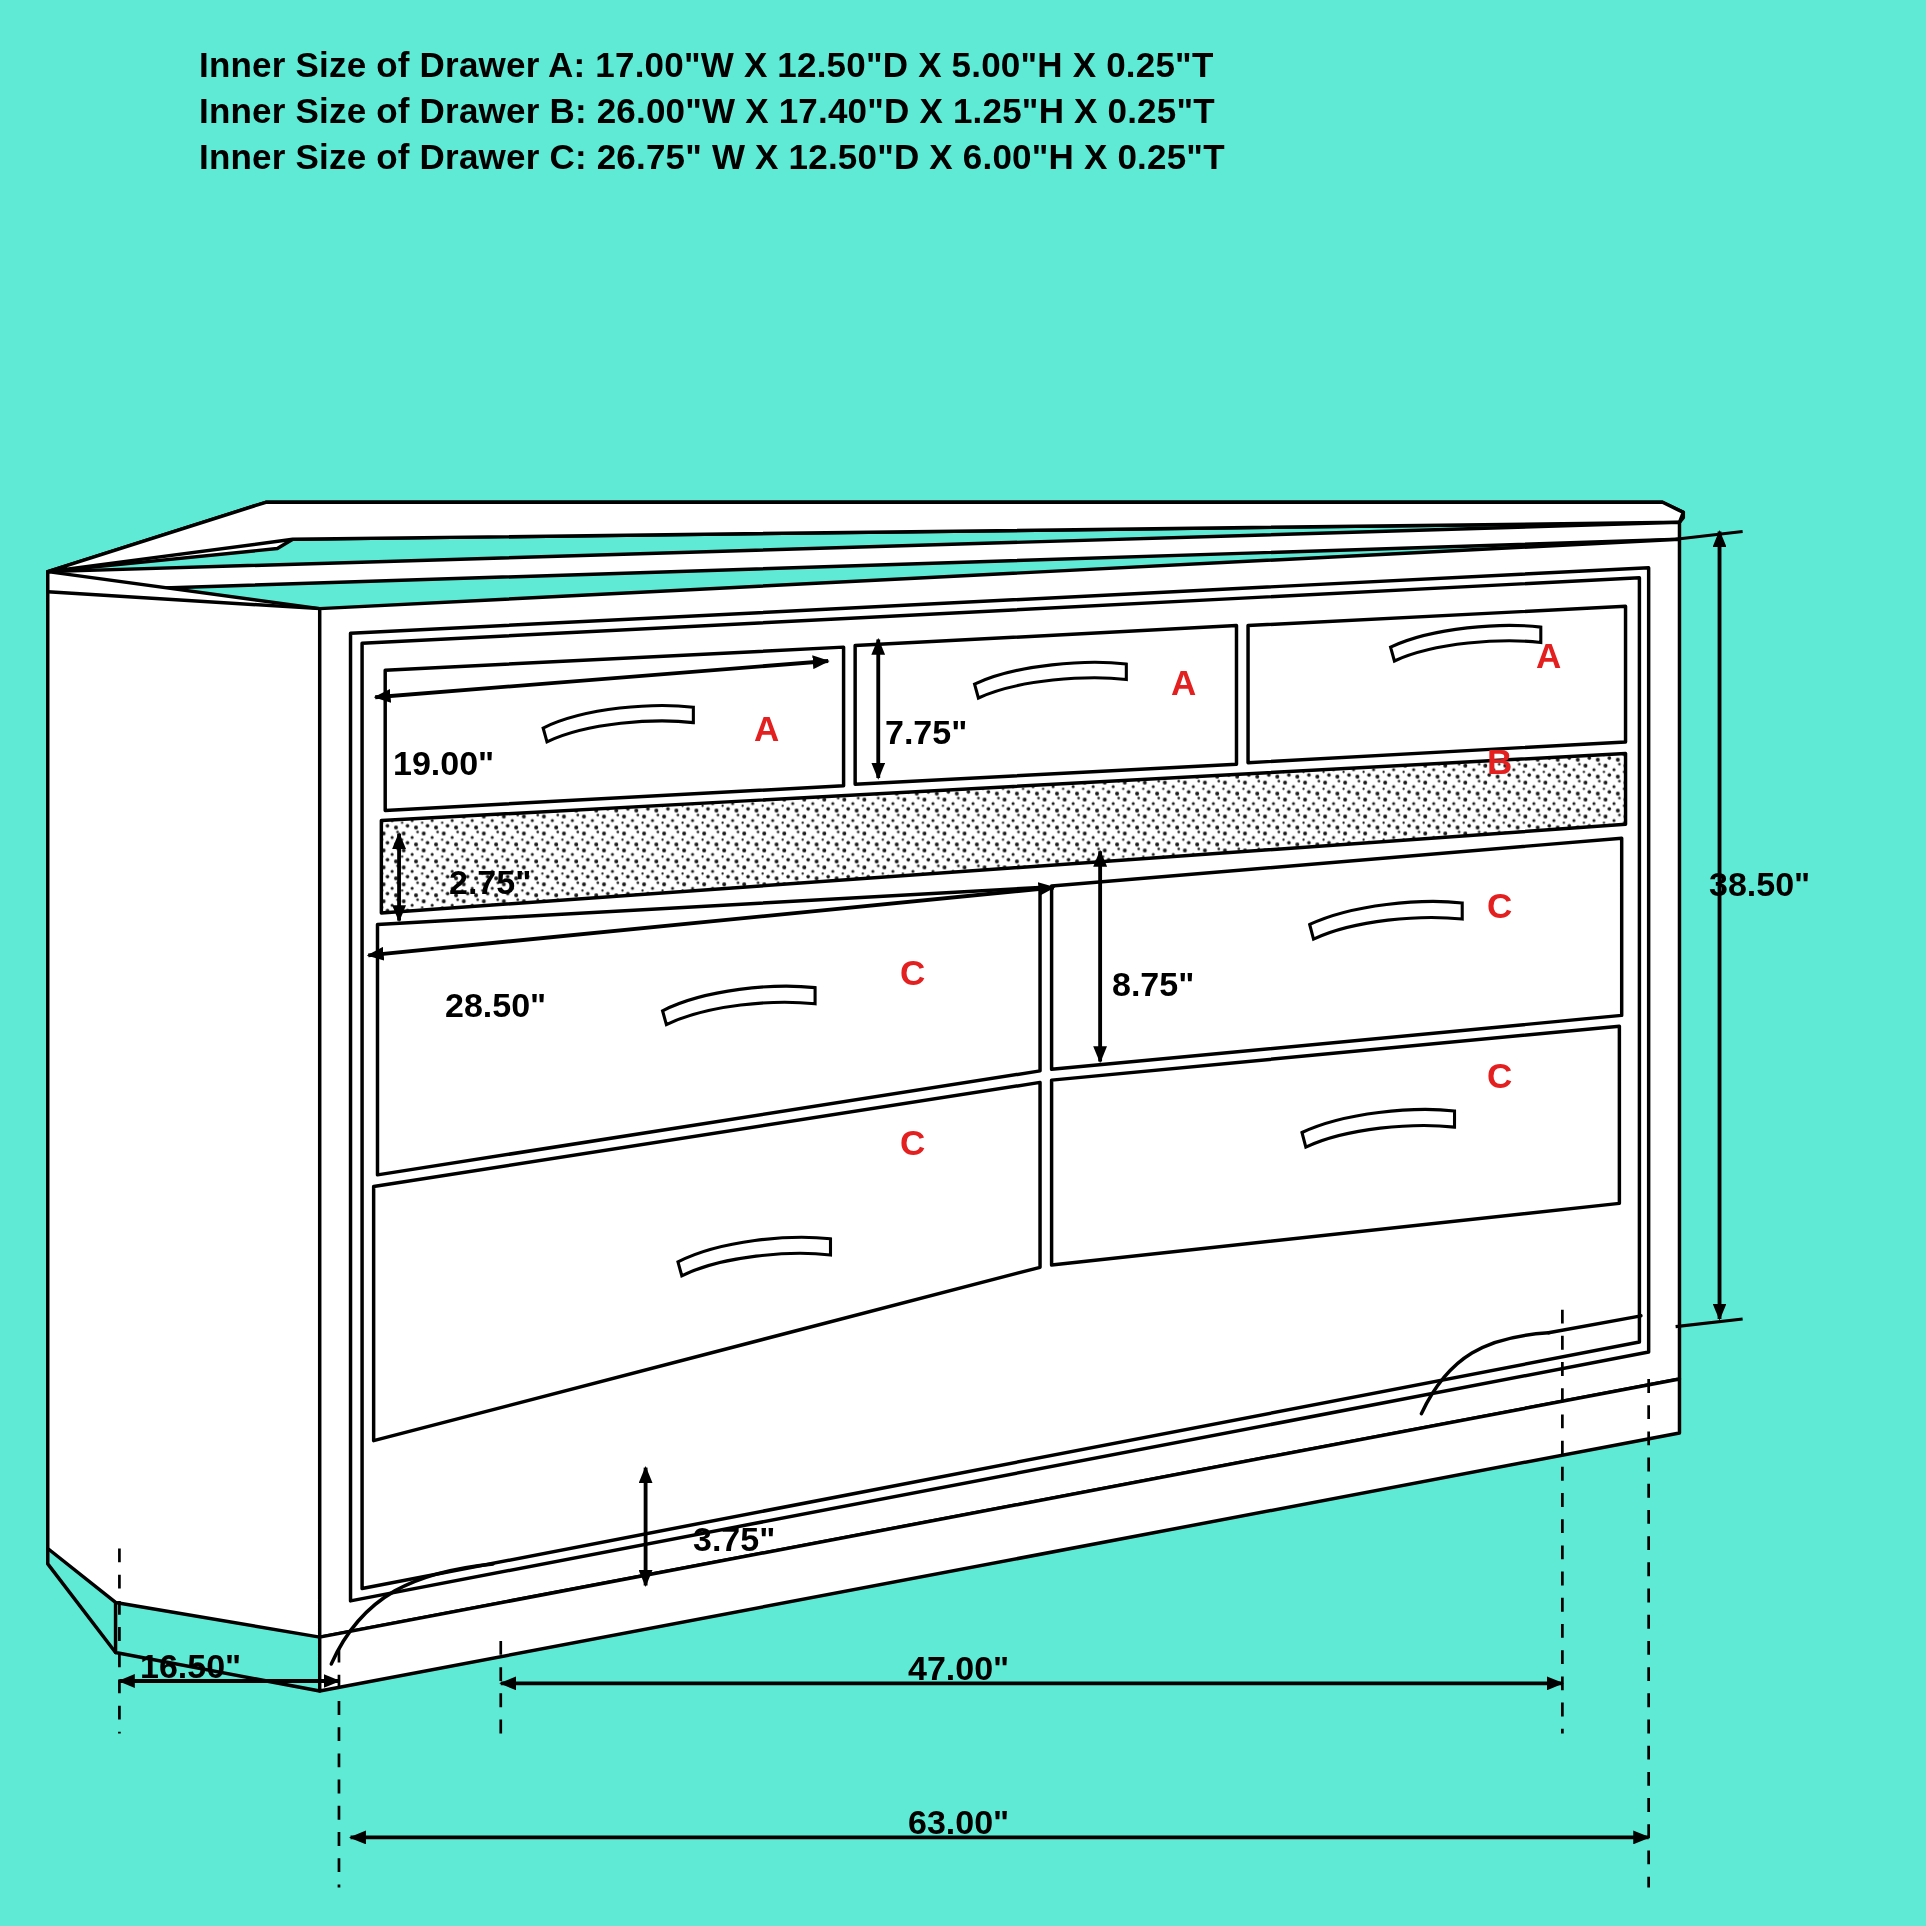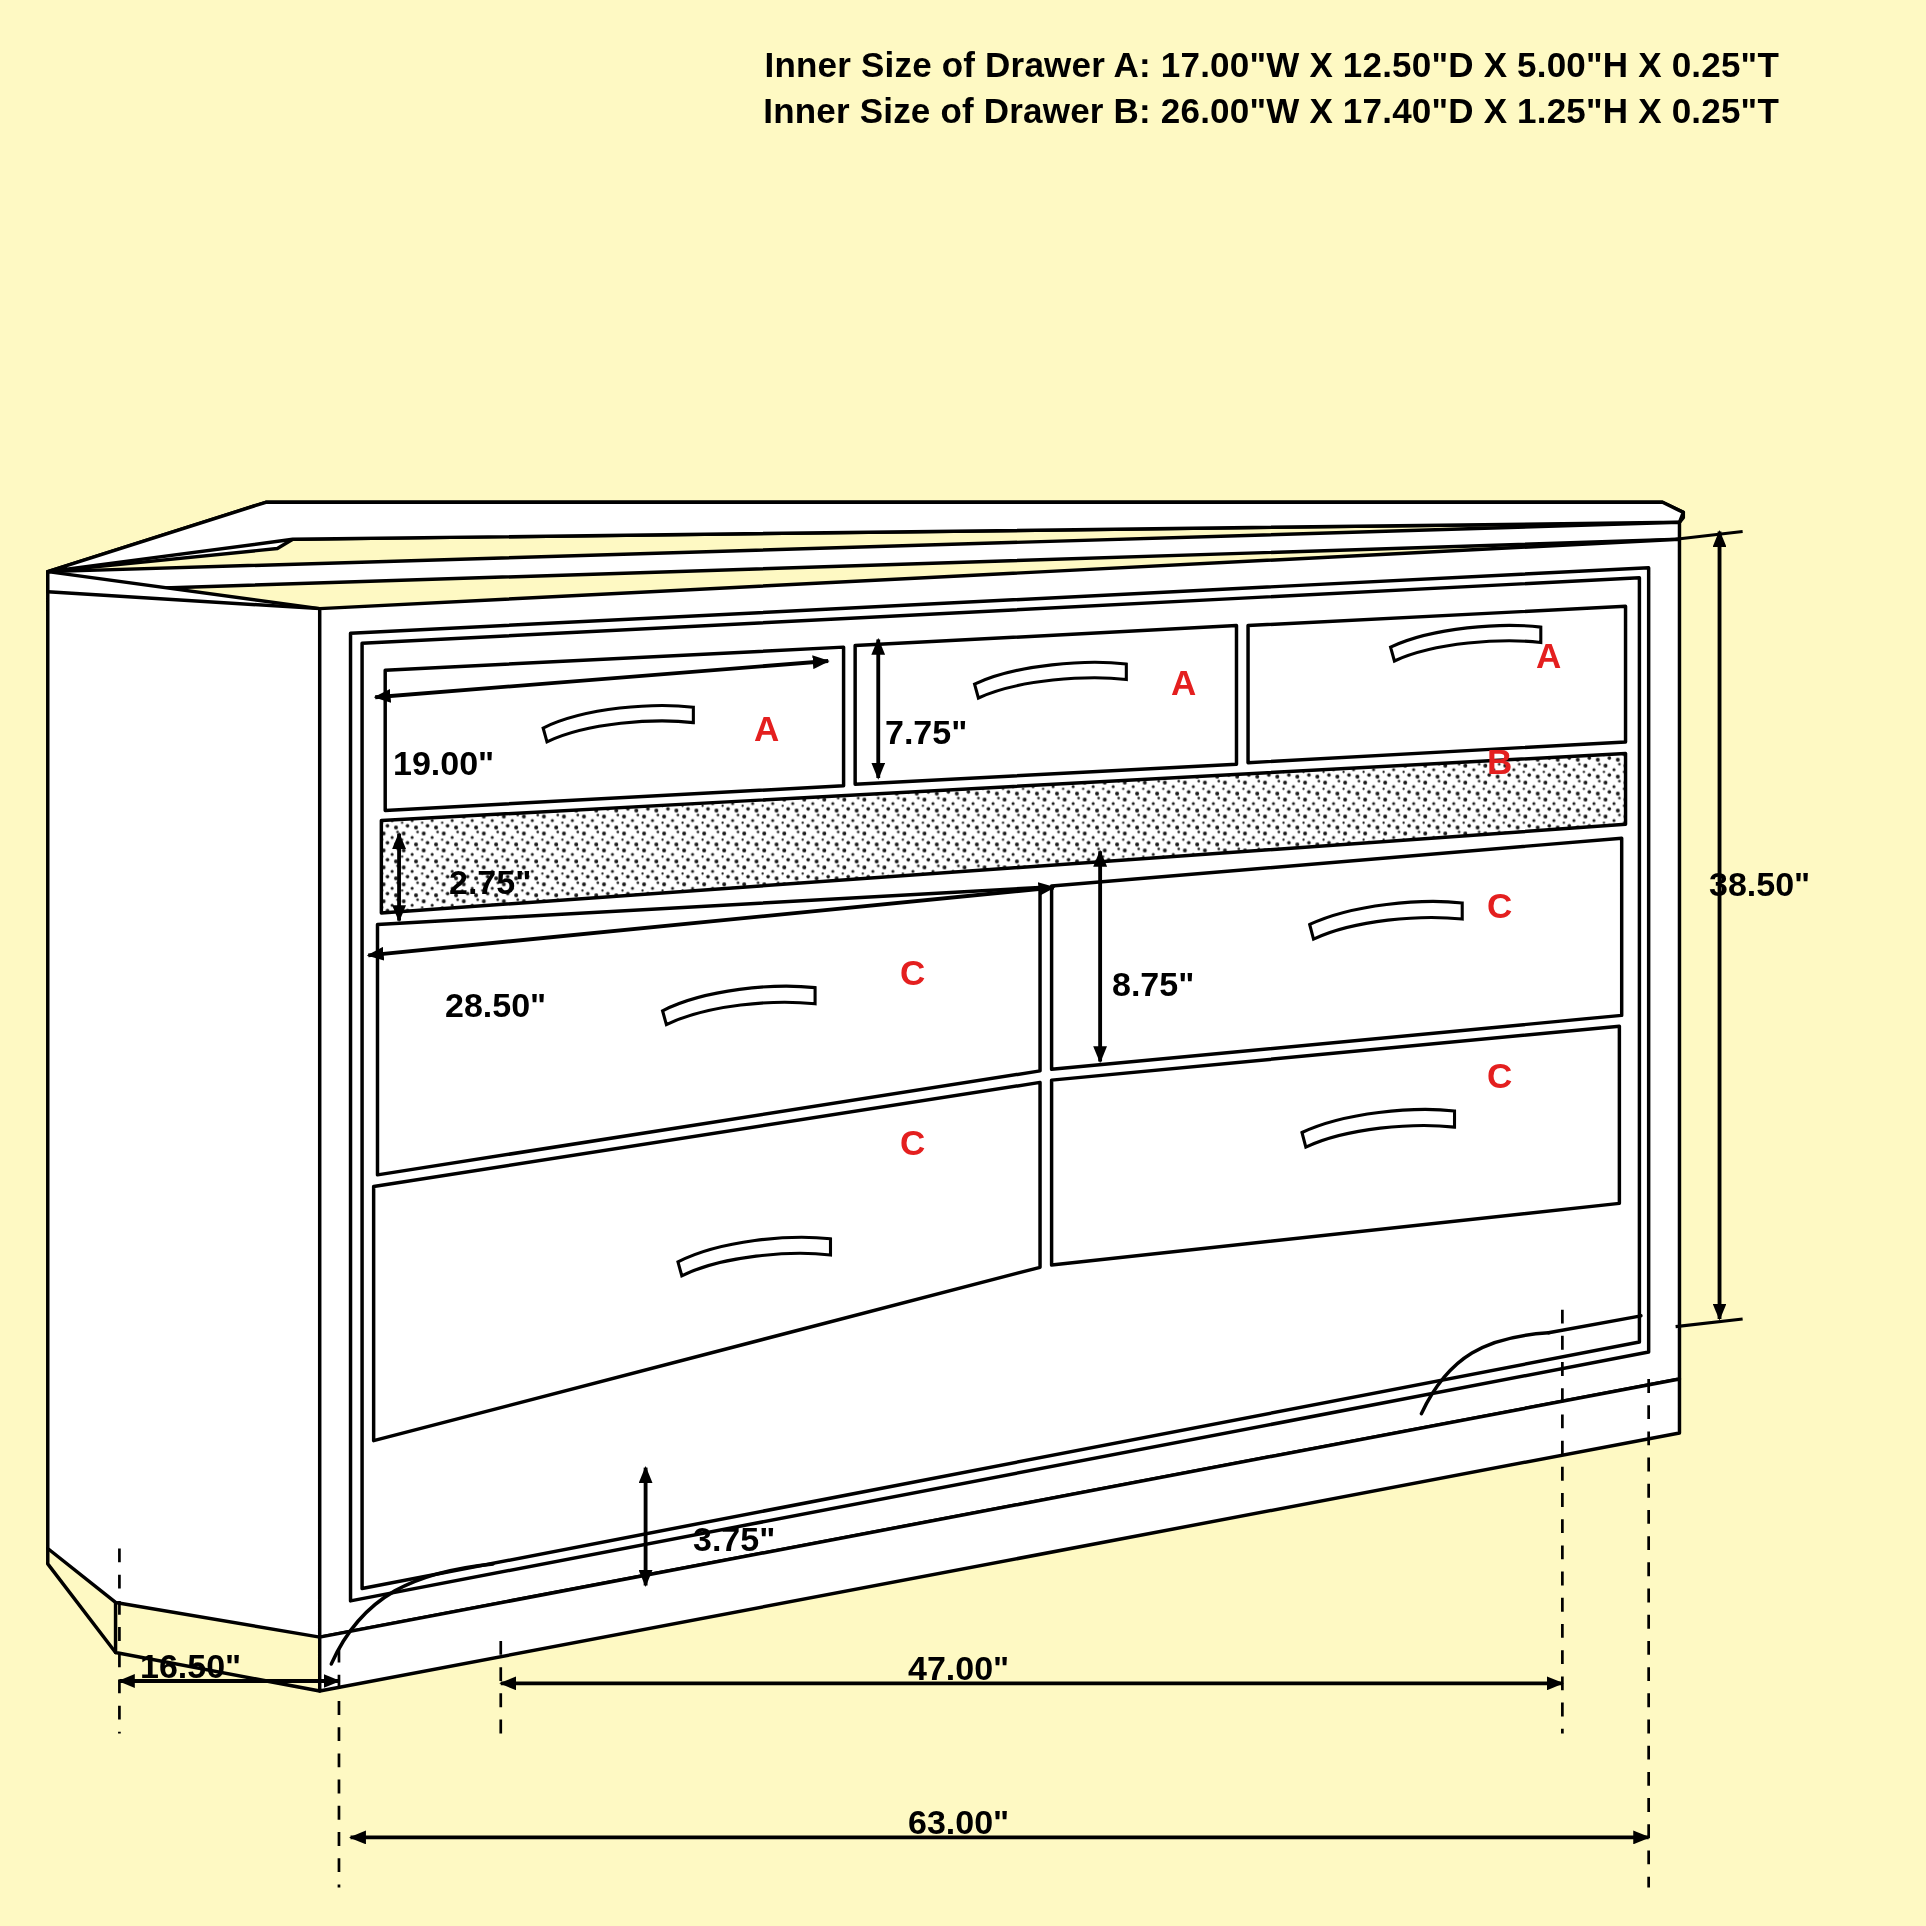--- a/index.html
+++ b/index.html
@@ -4,24 +4,23 @@
 <style>
   html, body {
     margin: 0;
     padding: 0;
     background: #ffffff;
   }
   #root {
     position: relative;
     width: 1926px;
     height: 1926px;
-    background: #fef9c3;
+    background: #5eead4;
     font-family: "Liberation Sans", sans-serif;
     overflow: hidden;
-    text-align: right;
   }
   .spec-block {
     position: absolute;
     left: 199px;
     top: 42px;
     width: 1580px;
   }
   .spec-line {
     font-size: 35px;
     font-weight: bold;
@@ -53,20 +52,21 @@
   }
 </style>
 </head>
 <body>
 
 <div id="root">
 
   <div class="spec-block">
     <div class="spec-line">Inner Size of Drawer A: 17.00"W X 12.50"D X 5.00"H X 0.25"T</div>
     <div class="spec-line">Inner Size of Drawer B: 26.00"W X 17.40"D X 1.25"H X 0.25"T</div>
+    <div class="spec-line">Inner Size of Drawer C: 26.75" W X 12.50"D X 6.00"H X 0.25"T</div>
   </div>
 
   <svg id="drawing" viewBox="0 0 2500 2500">
     <defs>
       <marker id="arrH" markerWidth="22" markerHeight="18" refX="20" refY="9" orient="auto" markerUnits="userSpaceOnUse">
         <path d="M0,0 L22,9 L0,18 z" fill="#000"></path>
       </marker>
       <marker id="arrHs" markerWidth="22" markerHeight="18" refX="2" refY="9" orient="auto" markerUnits="userSpaceOnUse">
         <path d="M22,0 L0,9 L22,18 z" fill="#000"></path>
       </marker>

